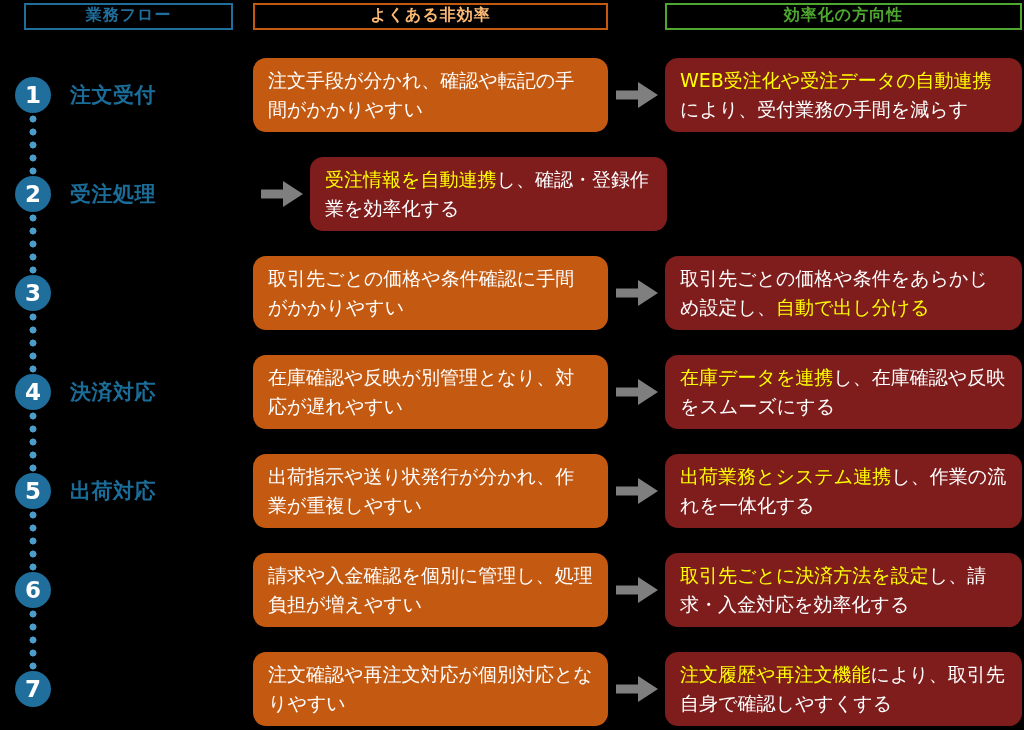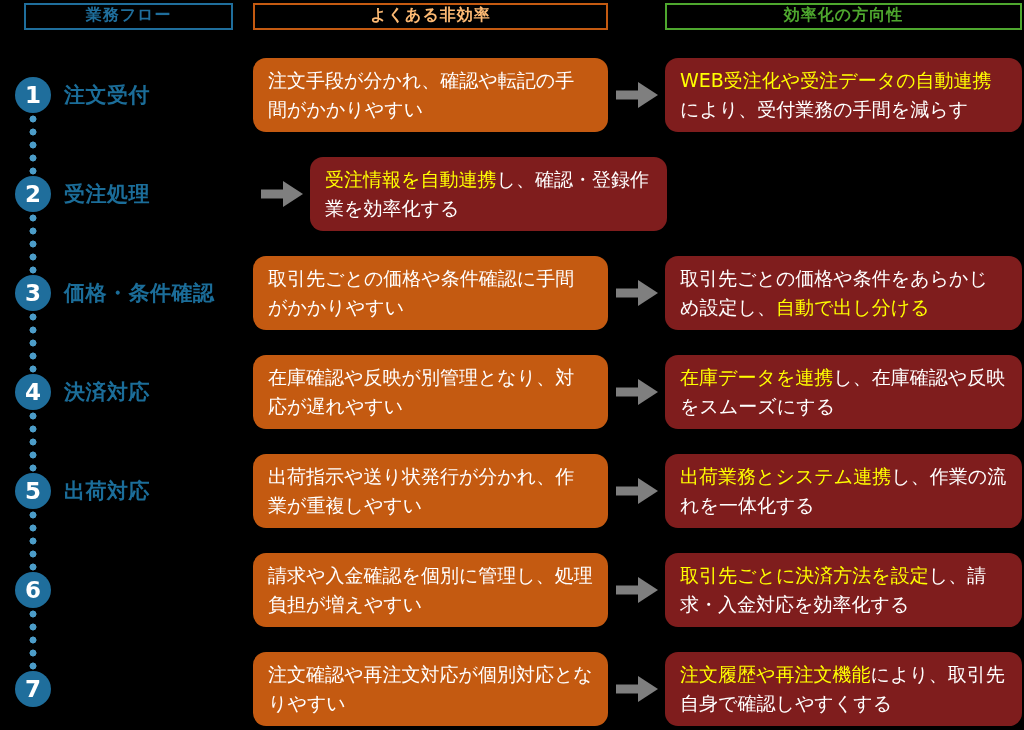--- a/index.html
+++ b/index.html
@@ -34,21 +34,21 @@
     width: 253px; box-sizing: border-box; padding-left: 15px;
     display: flex; align-items: center; position: relative;
   }
   .num-circle {
     width: 36px; height: 36px; border-radius: 50%;
     background: #1F6E9C; color: #FFFFFF; flex: 0 0 36px;
     display: flex; align-items: center; justify-content: center;
     font-weight: bold; font-size: 23px;
   }
   .step-label {
-    margin-left: 13px; color: #1B6D99;
+    margin-left: 19px; color: #1B6D99;
     font-weight: bold; font-size: 21px; letter-spacing: 0.5px;
     white-space: nowrap;
   }
   .connector {
     position: absolute; left: 29px; top: 57px; width: 8px; height: 60px;
     background-image: radial-gradient(circle at 4px 4px, #4C9DC9 3.2px, rgba(0,0,0,0) 3.8px);
     background-size: 8px 13px; background-repeat: repeat-y;
   }
 
   .problem-box {
@@ -125,21 +125,20 @@
     <div class="solution-box">
       <span class="solution-text"><span class="hl">受注情報を自動連携</span><span>し、確認・登録作業を効率化する</span></span>
     </div>
   </div>
 
   <div class="row">
     <div class="left">
       <div class="num-circle">
         <span class="num">3</span>
       </div>
-      <div class="step-label">価格・条件確認</div>
       <div class="connector"></div>
     </div>
     <div class="problem-box">
       <span class="problem-text">取引先ごとの価格や条件確認に手間がかかりやすい</span>
     </div>
     <div class="arrow-cell">
       <svg width="44" height="30" viewBox="0 0 44 30" aria-hidden="true">
         <rect x="1" y="10.5" width="25" height="9" fill="#7F7F7F"></rect>
         <polygon points="23,2 43,15 23,28" fill="#7F7F7F"></polygon>
       </svg>

